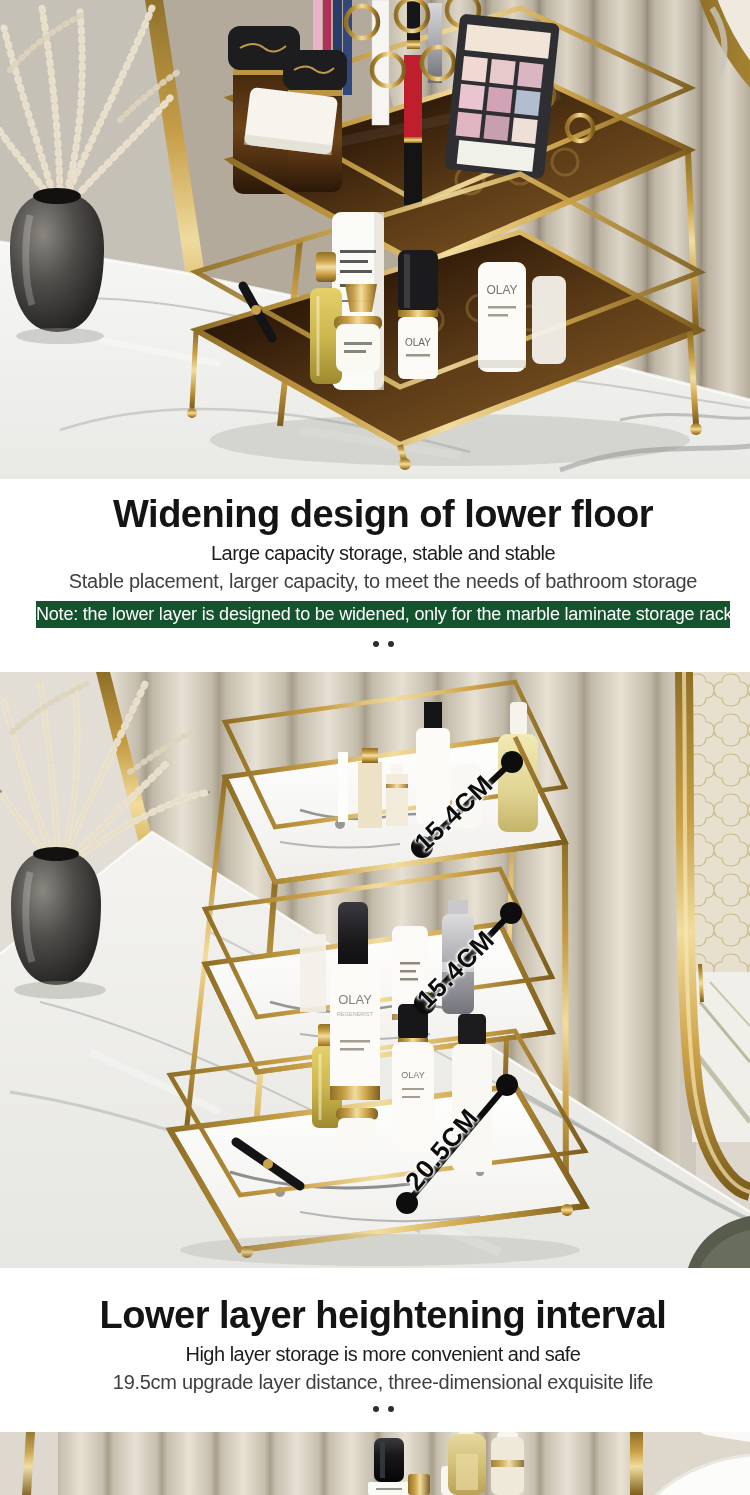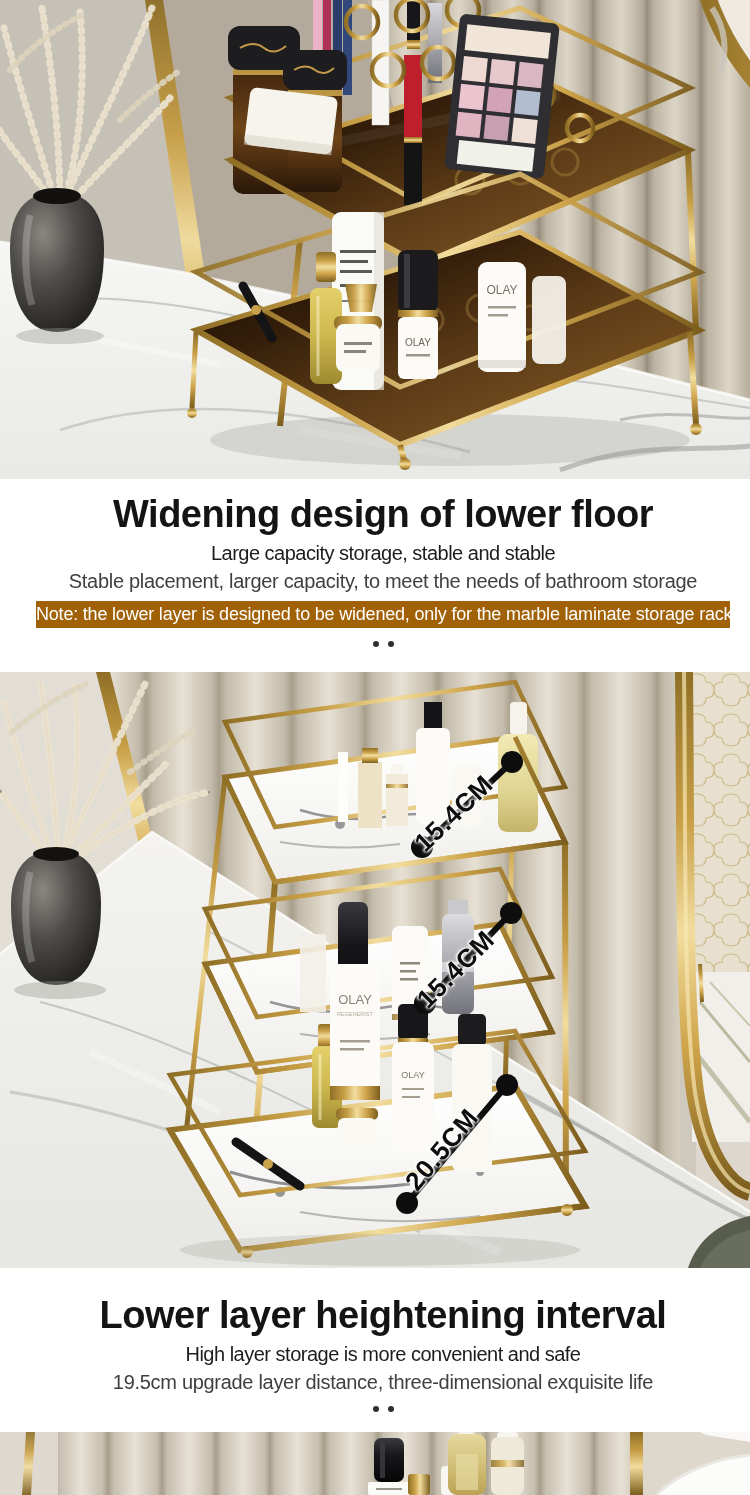--- a/index.html
+++ b/index.html
@@ -9,21 +9,21 @@
   #photo-top{top:0;height:479px;}
   #photo-middle{top:672px;height:596px;}
   #photo-bottom{top:1432px;height:63px;}
   .feature{position:absolute;left:8px;width:750px;text-align:center;}
   #feature-1{top:479px;height:193px;}
   #feature-2{top:1268px;height:164px;}
   .title{margin:16px 0 0;font-size:38px;font-weight:bold;color:#141414;line-height:1.05;letter-spacing:-0.5px;}
   #feature-2 .title{margin-top:28px;}
   .subtitle{margin:8px 0 0;font-size:20px;font-weight:normal;color:#1d1d1d;line-height:1.05;letter-spacing:-0.5px;}
   .desc{margin:7px 0 0;font-size:20px;font-weight:normal;color:#404040;line-height:1.05;letter-spacing:-0.3px;}
-  .note{display:block;margin:9px 28px 0;background:#a16207;color:#ffffff;font-size:18px;
+  .note{display:block;margin:9px 28px 0;background:#14532d;color:#ffffff;font-size:18px;
         line-height:27px;height:27px;white-space:nowrap;overflow:hidden;letter-spacing:-0.2px;}
   .dots{display:flex;justify-content:center;gap:9px;margin-top:13px;}
   .dots i{width:6px;height:6px;border-radius:50%;background:#2e2e2e;display:block;}
   .measure-label{position:absolute;width:140px;text-align:center;font-size:26px;font-weight:bold;
         color:#0d0d0d;letter-spacing:1px;white-space:nowrap;
         text-shadow:0 0 3px #fff,0 0 5px #fff,1px 1px 2px #fff,-1px -1px 2px #fff;}
   #m-label-1{left:384px;top:126px;transform:rotate(-44deg);}
   #m-label-2{left:386px;top:282px;transform:rotate(-45deg);}
   #m-label-3{left:372px;top:462px;transform:rotate(-50deg);}
   svg{display:block;}

